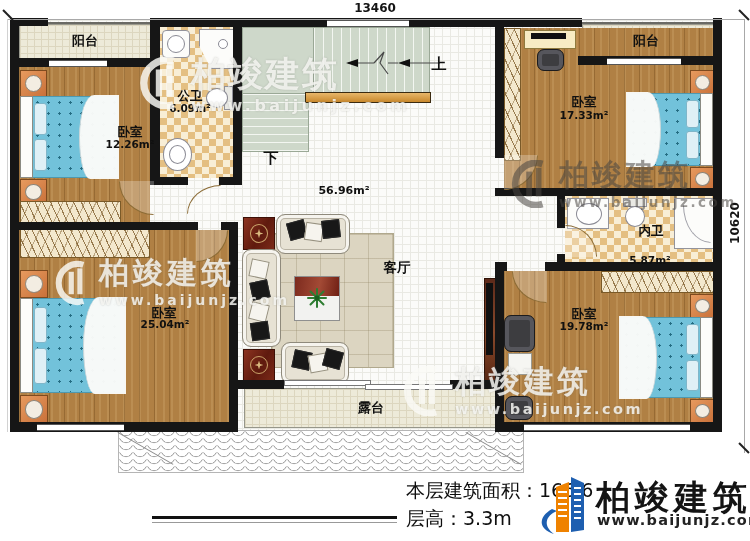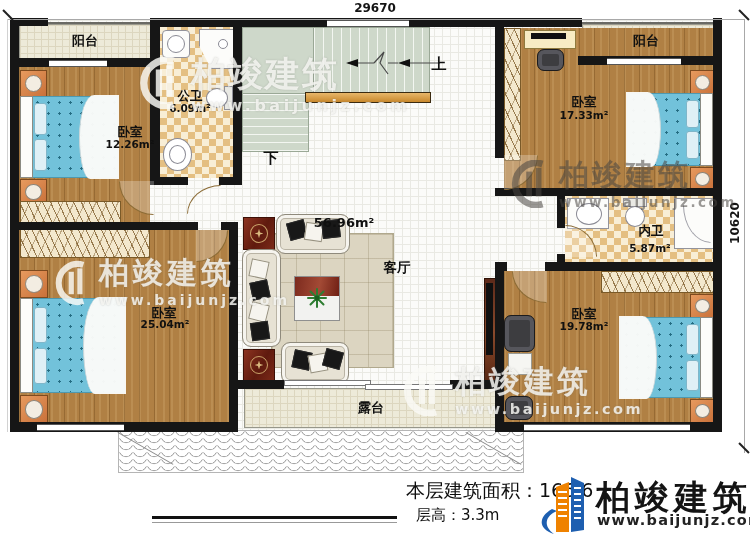--- a/index.html
+++ b/index.html
@@ -300,38 +300,38 @@
 
   <span class="rlabel" style="left:85px;top:40px;font-size:13px;">阳台</span>
   <span class="rlabel" style="left:646px;top:40px;font-size:13px;">阳台</span>
   <span class="rlabel" style="left:190px;top:96px;font-size:12.5px;">公卫</span>
   <span class="rlabel" style="left:190px;top:108px;font-size:10.5px;">6.09m²</span>
   <span class="rlabel" style="left:130px;top:132px;font-size:12.5px;">卧室</span>
   <span class="rlabel" style="left:130px;top:144px;font-size:10.5px;">12.26m²</span>
   <span class="rlabel" style="left:584px;top:102px;font-size:12.5px;">卧室</span>
   <span class="rlabel" style="left:584px;top:115px;font-size:10.5px;">17.33m²</span>
   <span class="rlabel" style="left:651px;top:231px;font-size:12.5px;">内卫</span>
-  <span class="rlabel" style="left:650px;top:248px;font-size:10.5px;">5.87m²</span>
+  <span class="rlabel" style="left:650px;top:260px;font-size:10.5px;">5.87m²</span>
   <span class="rlabel" style="left:164px;top:313px;font-size:12.5px;">卧室</span>
   <span class="rlabel" style="left:165px;top:324px;font-size:10.5px;">25.04m²</span>
   <span class="rlabel" style="left:584px;top:314px;font-size:12.5px;">卧室</span>
   <span class="rlabel" style="left:584px;top:326px;font-size:10.5px;">19.78m²</span>
-  <span class="rlabel" style="left:344px;top:190px;font-size:13px;margin-top:32px;">56.96m²</span>
+  <span class="rlabel" style="left:344px;top:190px;font-size:11px;">56.96m²</span>
   <span class="rlabel" style="left:397px;top:268px;font-size:13.5px;">客厅</span>
   <span class="rlabel" style="left:371px;top:407px;font-size:13px;">露台</span>
   <span class="rlabel" style="left:439px;top:64px;font-size:15px;">上</span>
   <span class="rlabel" style="left:271px;top:158px;font-size:15px;">下</span>
 
   <i class="dimline" style="left:8px;top:19px;width:736px;height:1px;"></i>
   <i class="dimline" style="left:744px;top:19px;width:1px;height:434px;"></i>
   <i class="dimline" style="left:7px;top:19px;width:1px;height:413px;background:#d2d2d2;"></i>
   <i class="tick" style="left:1px;top:14px;"></i>
   <i class="tick" style="left:737px;top:14px;"></i>
   <i class="tick" style="left:737px;top:447px;"></i>
-  <span class="dimlbl" style="left:345px;top:1px;width:60px;text-align:center;">29670</span>
+  <span class="dimlbl" style="left:345px;top:1px;width:60px;text-align:center;">13460</span>
   <span class="dimlbl" style="left:705px;top:216px;width:60px;height:14px;text-align:center;transform:rotate(-90deg);">10620</span>
 
   <div class="wm wm-light" style="left:138px;top:57px;">
     <svg width="46" height="52" viewBox="0 0 44 50">
       <path d="M34 4 A22 22 0 1 0 34 46" fill="none" stroke="currentColor" stroke-width="7"></path>
       <rect x="17" y="12" width="6" height="26" fill="currentColor"></rect>
         <rect x="27" y="8" width="6" height="30" fill="currentColor"></rect>
     </svg>
     <div class="wm-text">
         <span class="wm-name" style="font-size:35px;letter-spacing:2px;">柏竣建筑</span>
@@ -368,21 +368,21 @@
     </svg>
     <div class="wm-text">
         <span class="wm-name" style="font-size:31px;letter-spacing:3px;">柏竣建筑</span>
     <span class="wm-site" style="font-size:14.5px;letter-spacing:2.5px;">www.baijunjz.com</span>
       </div>
   </div>
 
   <i style="left:152px;top:516px;width:245px;height:3px;background:#111;"></i>
   <i style="left:152px;top:522px;width:245px;height:1px;background:#999;"></i>
   <span class="tb" style="left:406px;top:478px;font-size:19px;">本层建筑面积：166.6</span>
-  <span class="tb" style="left:416px;top:506px;font-size:15px;">层高：3.3m</span>
+  <span class="tb" style="left:406px;top:506px;font-size:19px;">层高：3.3m</span>
 
   <svg width="52" height="62" viewBox="0 0 52 62" style="position:absolute;left:536px;top:473px;">
     <path d="M16 36 C2 44 2 56 18 61 C7 53 9 43 21 38 Z" fill="#1e5fb0"></path>
     <polygon points="20,14 33,9 33,59 20,59" fill="#ef8200"></polygon>
     <g fill="#fff">
         <rect x="22" y="18" width="9" height="2"></rect>
         <rect x="22" y="24" width="9" height="2"></rect>
         <rect x="22" y="30" width="9" height="2"></rect>
         <rect x="22" y="36" width="9" height="2"></rect>
         <rect x="22" y="42" width="9" height="2"></rect>

